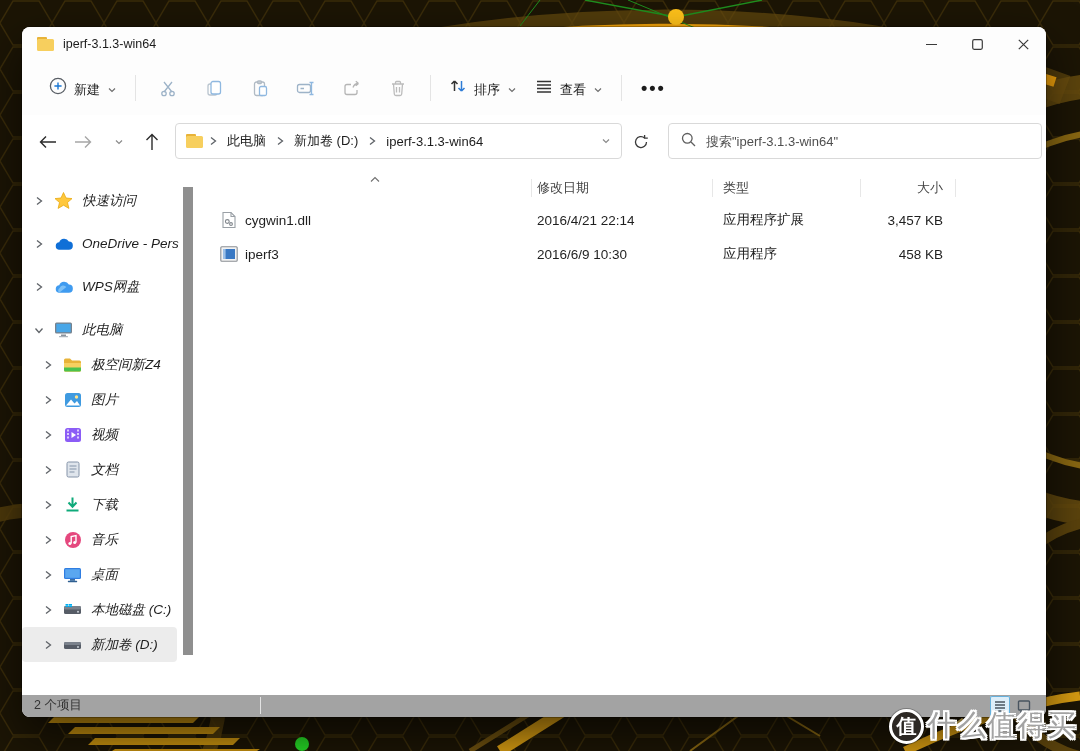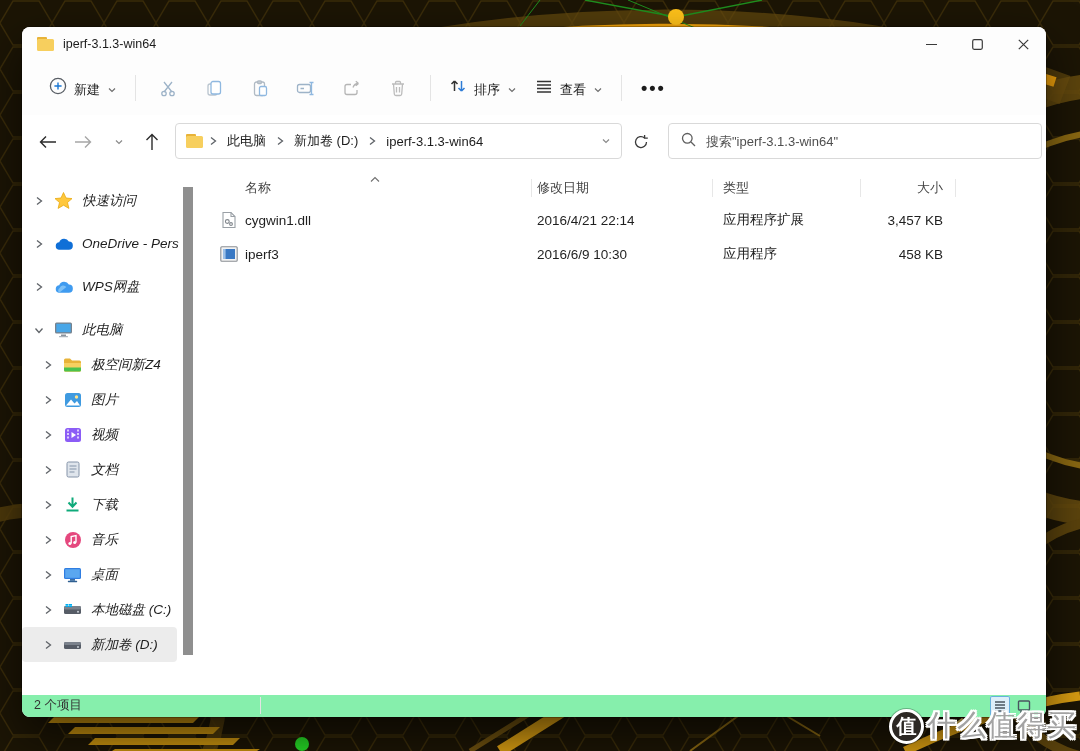--- a/index.html
+++ b/index.html
@@ -82,21 +82,21 @@
   .fcell { position:absolute; top:0; height:34px; display:flex; align-items:center; font-size:13.5px; color:#1f1f1f; }
   .c-name { left:24px; width:307px; padding-left:23px; }
   .c-date { left:333px; width:176px; padding-left:6px; }
   .c-type { left:514px; width:144px; padding-left:11px; }
   .c-size { left:662px; width:95px; justify-content:flex-end; padding-right:12px; }
   .frow .c-name { padding-left:0; }
   .frow .ficon { width:18px; height:18px; margin:0 5px 0 -2px; display:flex; align-items:center; justify-content:center; }
   .frow .fname { margin-left:2px; }
 
   
-  .statusbar { height:22px; flex:none; position:relative; background:#86efac; }
+  .statusbar { height:22px; flex:none; position:relative; background:#a3a3a3; }
   .status-count { position:absolute; left:12px; top:2px; font-size:12.5px; color:#333; }
   .status-div { position:absolute; left:238px; top:2px; width:1px; height:17px; background:#e3e3e3; }
   .view-toggles { position:absolute; right:12px; top:1px; display:flex; gap:4px; }
   .vbtn { width:20px; height:20px; display:flex; align-items:center; justify-content:center; border-radius:2px; }
   .vbtn.active { background:#ddeef9; box-shadow:inset 0 0 0 1px #66b1dd; }
 
   
   .watermark { position:absolute; right:3px; bottom:5px; z-index:5; display:flex; align-items:center; }
   .wm-logo {
     width:35px; height:35px; border-radius:50%; background:#2c2824; border:3px solid #fff;
@@ -527,21 +527,20 @@
             </span>
             <span class="slabel">新加卷 (D:)</span>
           </div>
         </div>
       <div class="sb-scrollbar">
           <div class="sb-thumb"></div>
         </div>
     </div>
     <div class="filepane">
       <div class="fhead" id="fhead">
-          <div class="fcol c-name">名称</div>
           <span class="sort-caret"><svg width="10" height="7" viewBox="0 0 10 7">
               <path d="M1 5.5 L5 1.5 L9 5.5" fill="none" stroke="#707070" stroke-width="1.1"></path>
             </svg></span>
           <div class="fcol c-date">修改日期</div>
           <div class="fcol c-type">类型</div>
           <div class="fcol c-size">大小</div>
           <span class="fsep" style="left: 333px;"></span>
           <span class="fsep" style="left: 514px;"></span>
           <span class="fsep" style="left: 662px;"></span>
           <span class="fsep" style="left: 757px;"></span>

